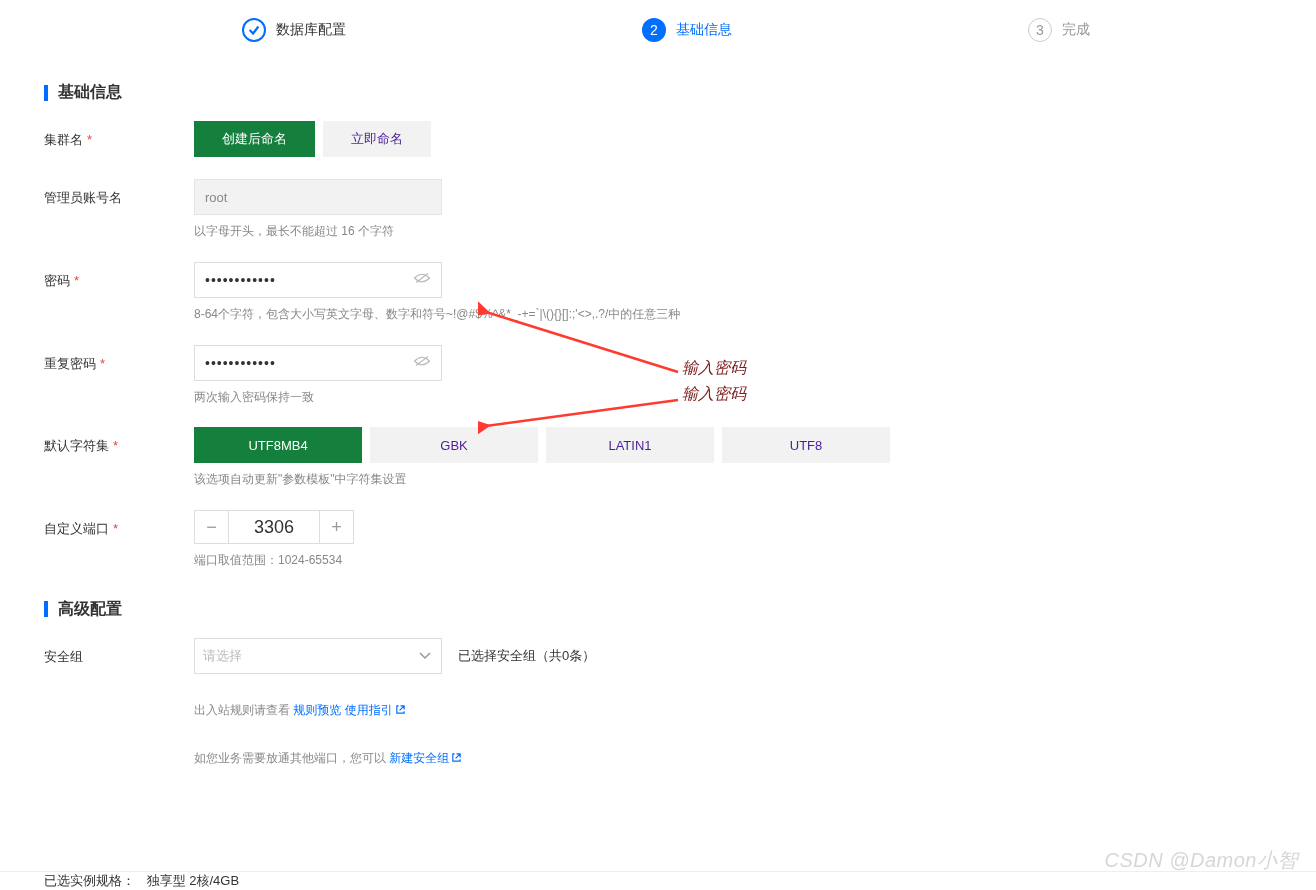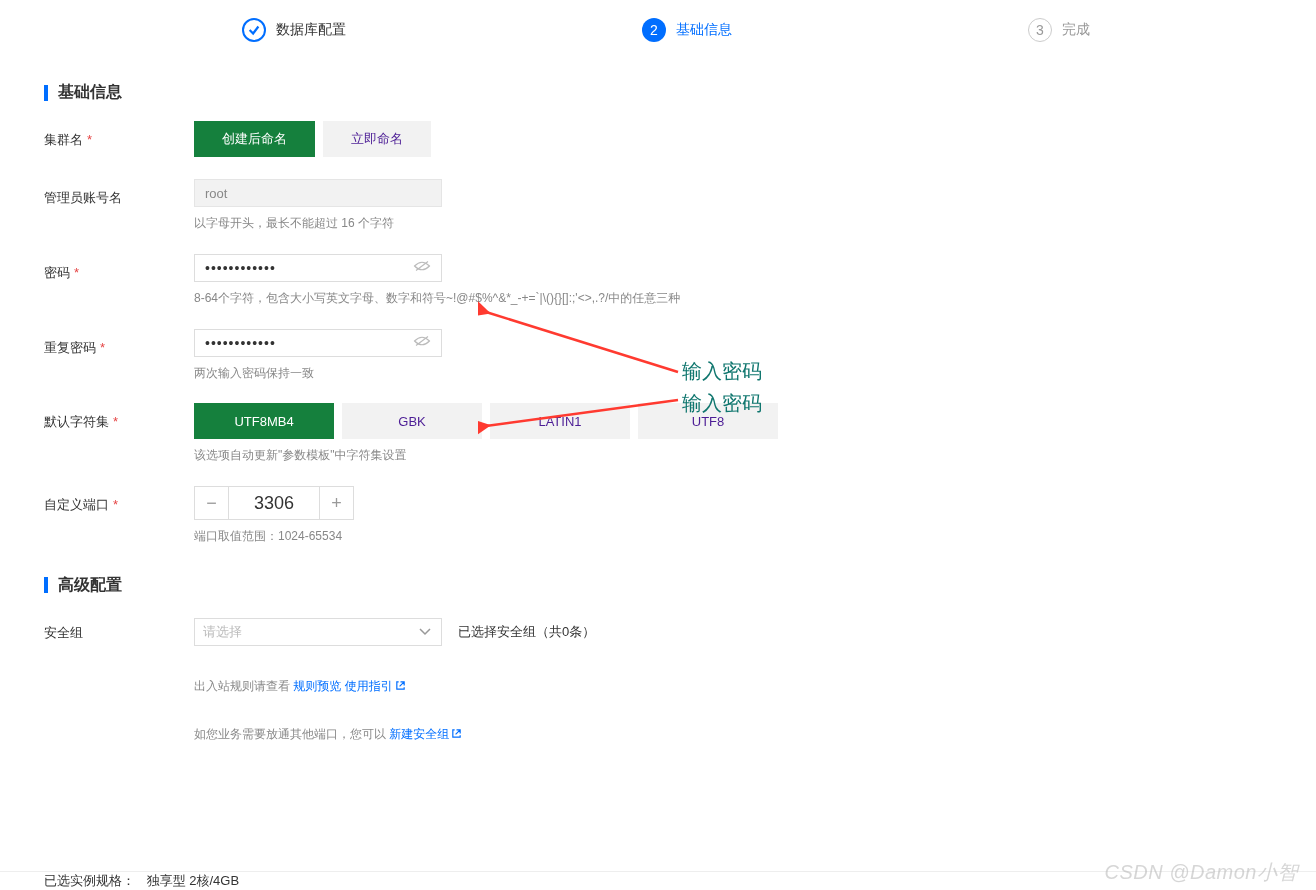--- a/index.html
+++ b/index.html
@@ -28,24 +28,24 @@
 .label { width: 150px; padding-top: 10px; font-size: 13px; color: #333; }
 .req { color: #e54545; margin-left: 4px; }
 .field { flex: 1; position: relative; }
 .hint { font-size: 12px; color: #888; margin-top: 8px; line-height: 1.4; }
 
 
 .seg { display: flex; }
 .seg-btn { height: 36px; padding: 0 28px; display: flex; align-items: center; justify-content: center; background: #f2f2f2; color: #4c1d95; cursor: pointer; font-size: 13px; border: none; }
 .seg-btn + .seg-btn { margin-left: 8px; }
 .seg-btn.active { background: #15803d; color: #fff; }
-.seg-wide .seg-btn { width: 140px; padding: 0; }
-
-
-.text-input, .pwd-wrap, .select-wrap { width: 248px; height: 28px; border: 1px solid #ddd; background: #fff; padding: 0 10px; font-size: 13px; color: #333; display: flex; align-items: center; }
+.seg-wide .seg-btn { width: 168px; padding: 0; }
+
+
+.text-input, .pwd-wrap, .select-wrap { width: 248px; height: 36px; border: 1px solid #ddd; background: #fff; padding: 0 10px; font-size: 13px; color: #333; display: flex; align-items: center; }
 .text-input { outline: none; }
 .text-input.readonly { background: #f2f2f2; color: #888; border: 1px solid #e5e5e5; }
 .pwd-wrap { justify-content: space-between; }
 .pwd-input { border: none; outline: none; flex: 1; font-size: 14px; letter-spacing: 1px; color: #333; }
 .eye { color: #bbb; cursor: pointer; }
 .select-wrap { justify-content: space-between; cursor: pointer; color: #bbb; padding-left: 8px; }
 .select-wrap .caret { color: #aaa; }
 
 
 .stepper { display: inline-flex; height: 34px; border: 1px solid #ddd; }
@@ -53,30 +53,30 @@
 .step-btn:first-child { border-right: 1px solid #ddd; }
 .step-btn:last-child { border-left: 1px solid #ddd; }
 .step-val { width: 90px; border: none; text-align: center; font-size: 18px; color: #333; outline: none; }
 
 
 .inline-text { display: inline-block; margin-left: 16px; font-size: 13px; color: #333; line-height: 36px; }
 .link { color: #006eff; text-decoration: none; cursor: pointer; }
 .ext-icon { display: inline-block; margin-left: 2px; vertical-align: -1px; }
 
 
-.anno-text { position: absolute; left: 682px; top: 355px; color: #0f766e; font-size: 20px; line-height: 1.6; font-weight: 500; pointer-events: none; }
+.anno-text { position: absolute; left: 682px; top: 355px; color: #7f1d1d; font-size: 16px; line-height: 1.6; font-weight: 500; pointer-events: none; font-style: italic; }
 .arrow-svg { position: absolute; pointer-events: none; }
 
 
 .footer { position: absolute; left: 0; right: 0; bottom: 0; background: #fff; padding: 0 44px; font-size: 13px; color: #333; border-top: 1px solid #eee; }
 .footer-label { color: #333; }
 .footer-val { margin-left: 8px; }
 
 
-.watermark { position: absolute; right: 18px; bottom: 4px; font-size: 20px; color: rgba(180,180,180,0.55); font-style: italic; pointer-events: none; letter-spacing: 0.5px; }
+.watermark { position: absolute; right: 18px; bottom: 16px; font-size: 20px; color: rgba(180,180,180,0.55); font-style: italic; pointer-events: none; letter-spacing: 0.5px; }
 </style>
 </head>
 <body>
 
 <div class="steps">
   <div class="step step-done">
     <span class="step-circle">
       <svg class="check-icon" viewBox="0 0 16 16">
           <path d="M3 8 L7 12 L13 4"></path>
         </svg>

